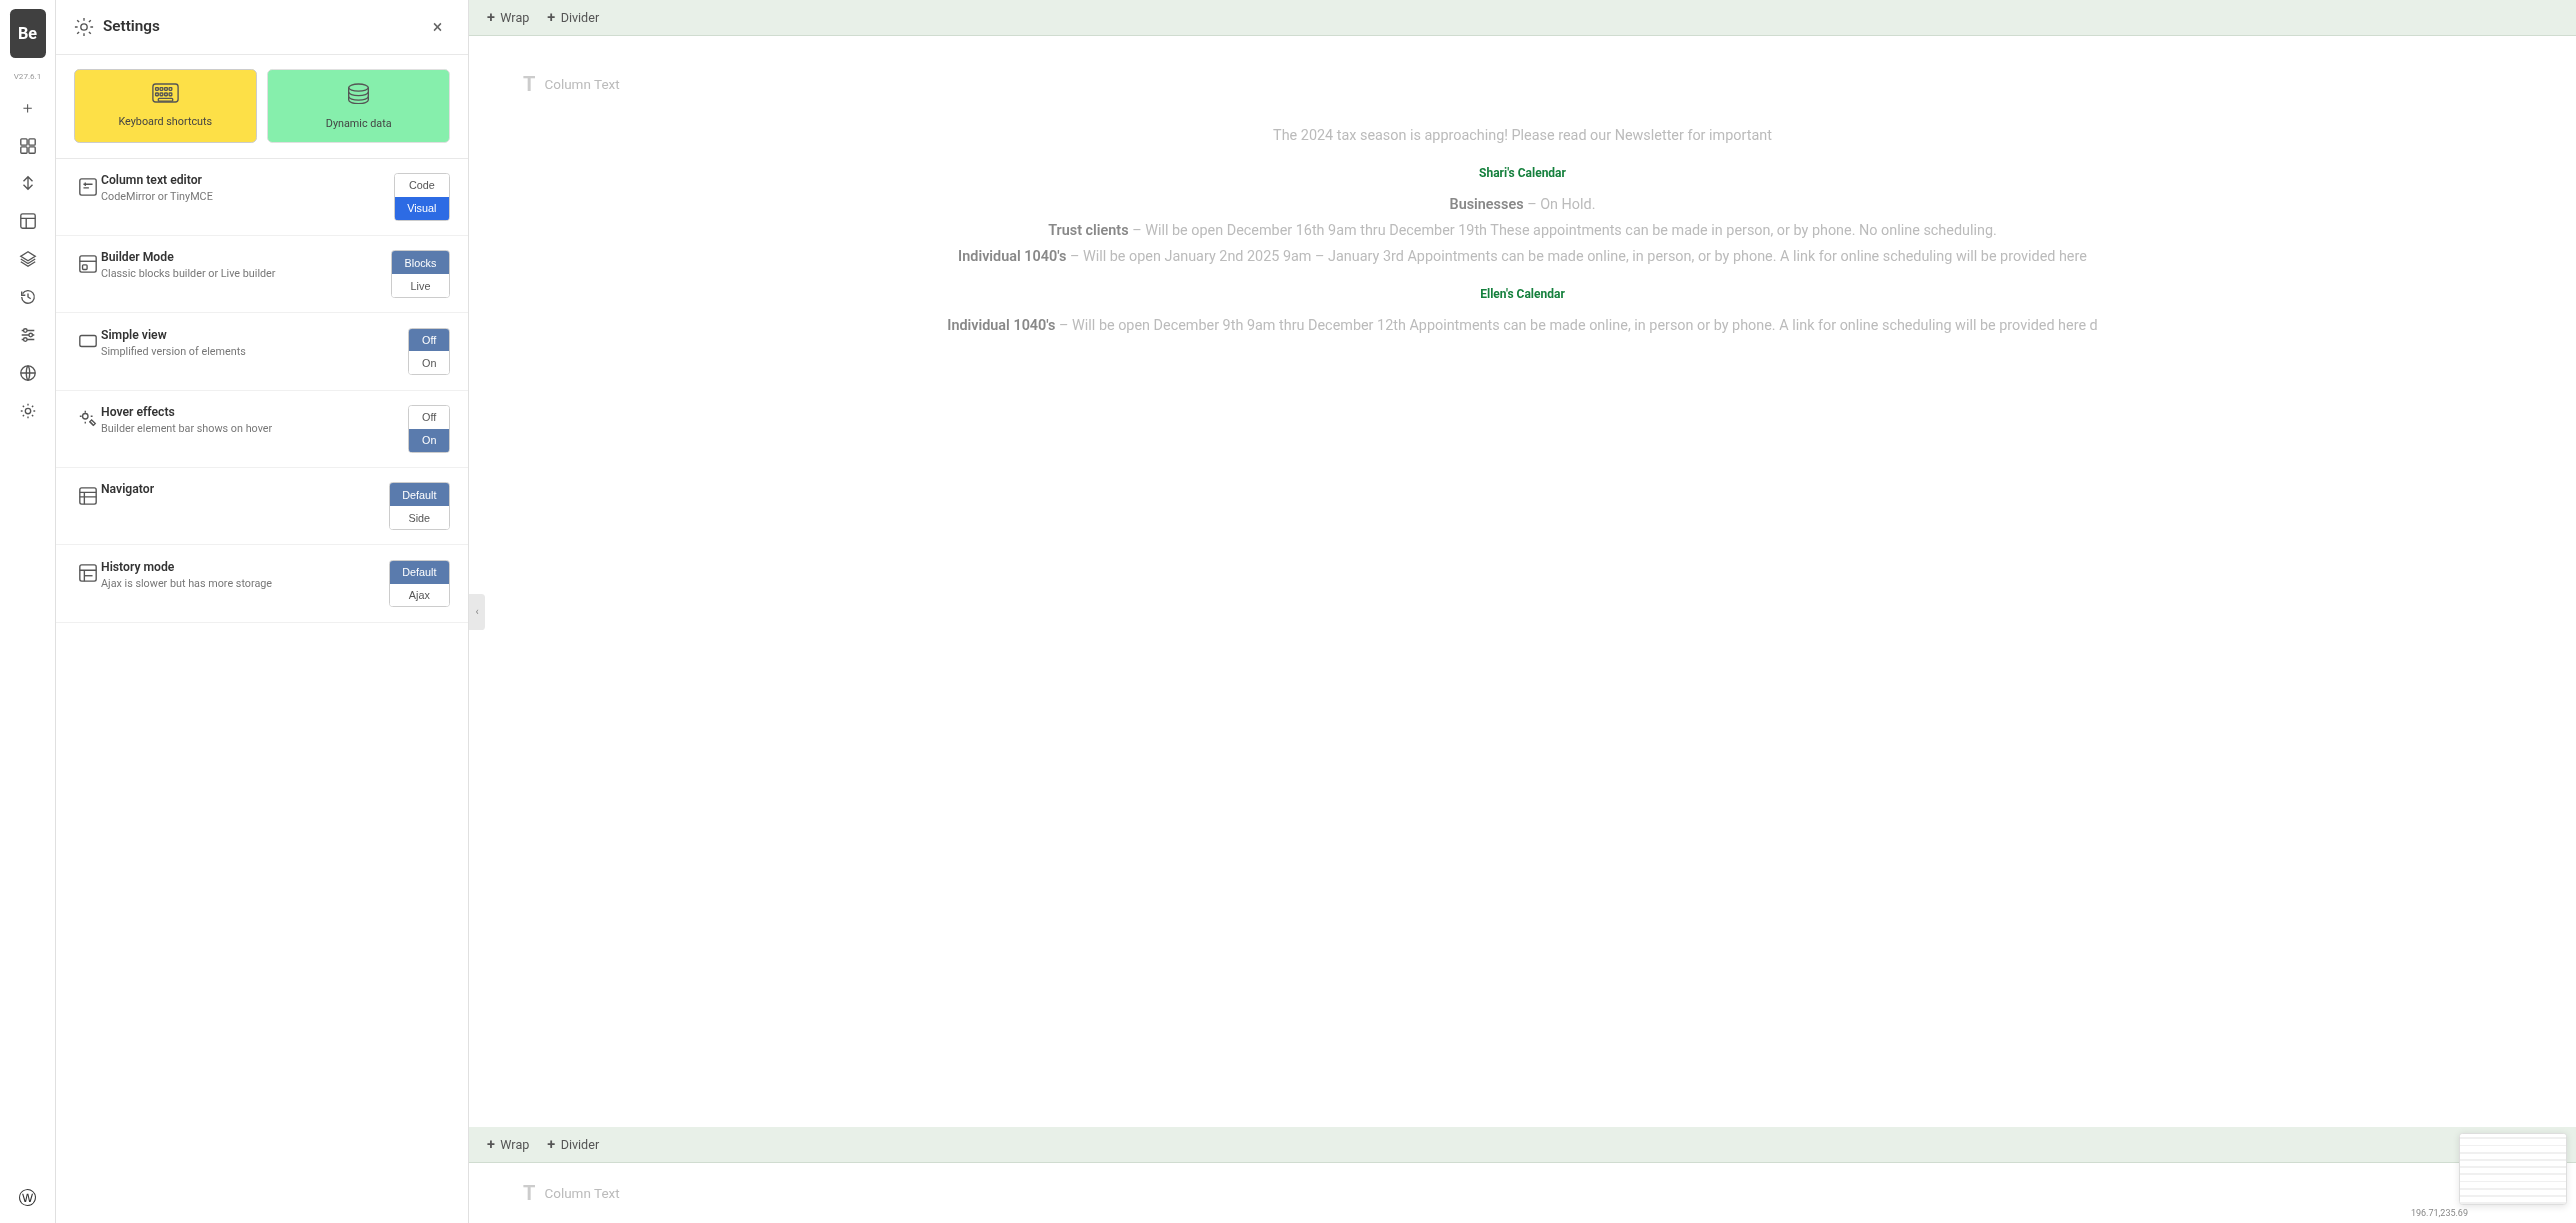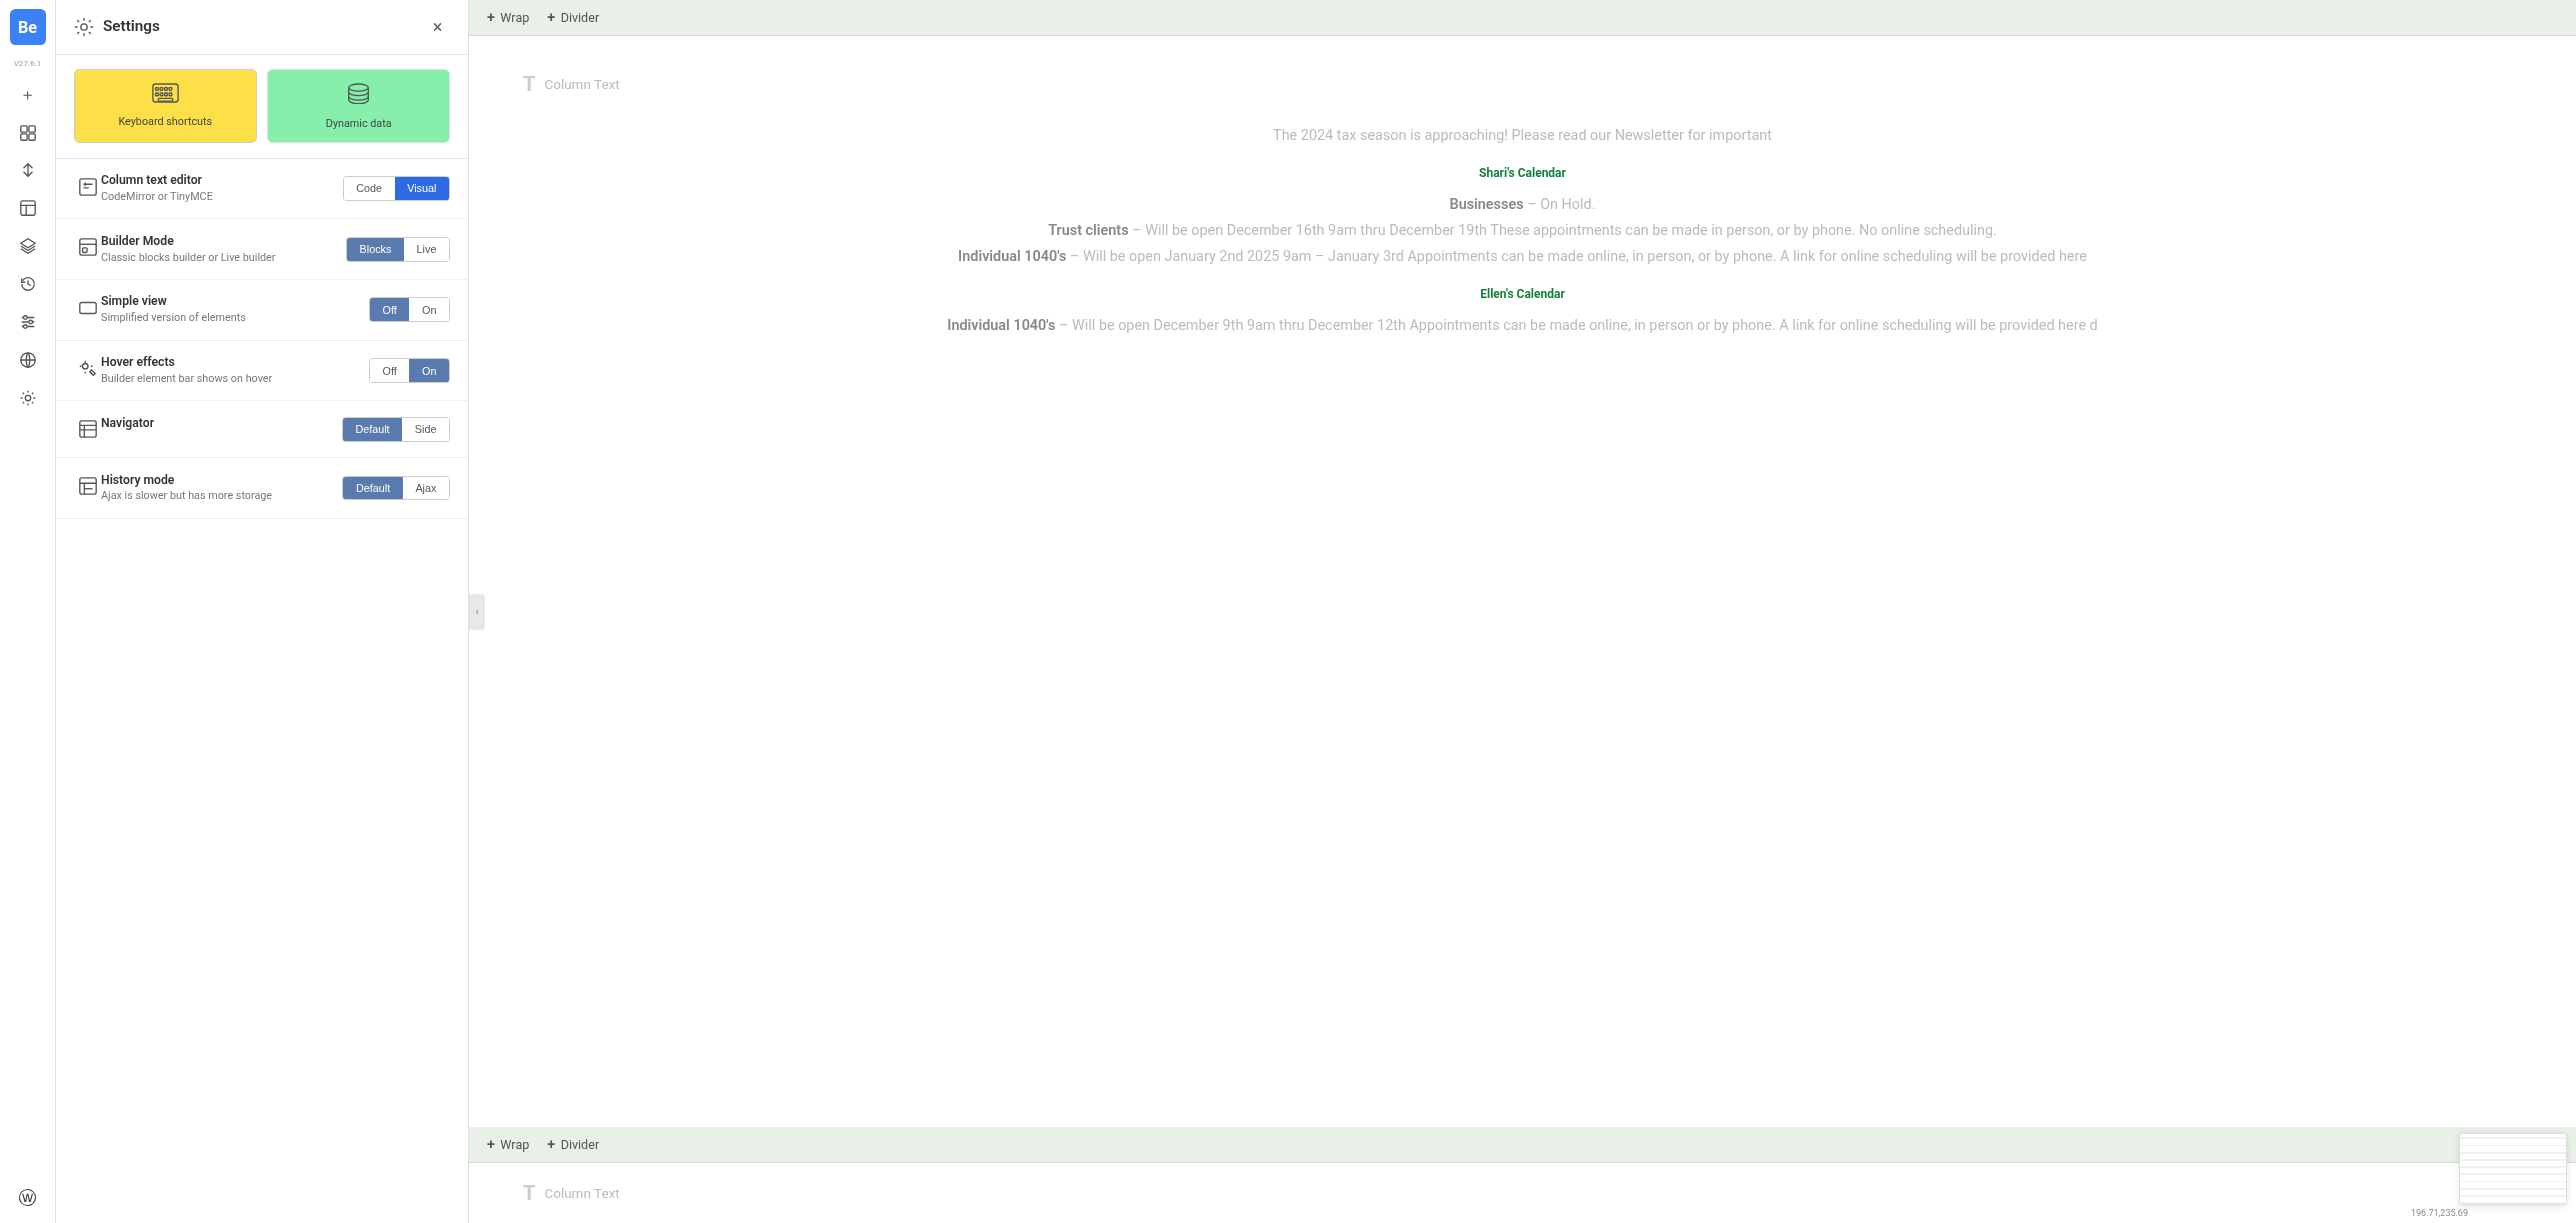--- a/index.html
+++ b/index.html
@@ -20,22 +20,22 @@
       display: flex;
       flex-direction: column;
       align-items: center;
       padding: 9px 0;
       gap: 5.4px;
       z-index: 10;
     }
 
     .brand-logo {
       width: 36px;
-      height: 36px;
-      background: #3b82f6;
+      height: 49px;
+      background: #404040;
       border-radius: 5.4px;
       display: flex;
       align-items: center;
       justify-content: center;
       color: white;
       font-weight: 700;
       font-size: 16.2px;
       margin-bottom: 7.2px;
     }
 
@@ -176,20 +176,21 @@
       align-items: center;
       flex-shrink: 0;
     }
 
     
     .btn-group {
       display: flex;
       border-radius: 3.6px;
       overflow: hidden;
       border: 0.9px solid #ccc;
+      flex-direction: column;
     }
 
     .btn-group-item {
       padding: 5.4px 12.6px;
       font-size: 10.8px;
       cursor: pointer;
       background: #fff;
       color: #555;
       border: none;
       outline: none;

